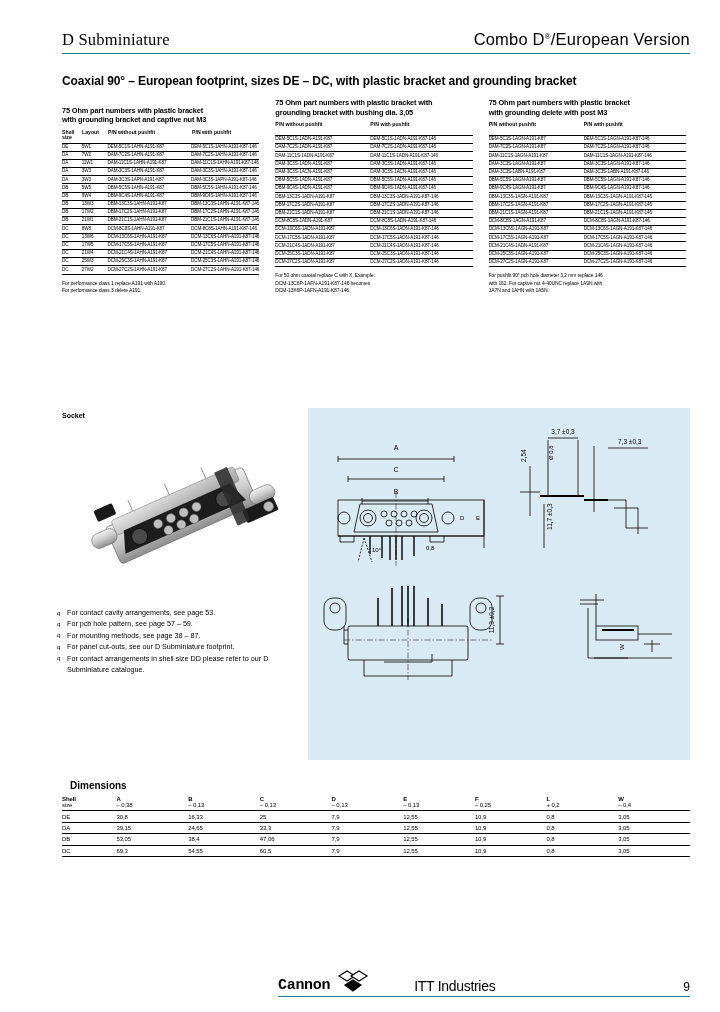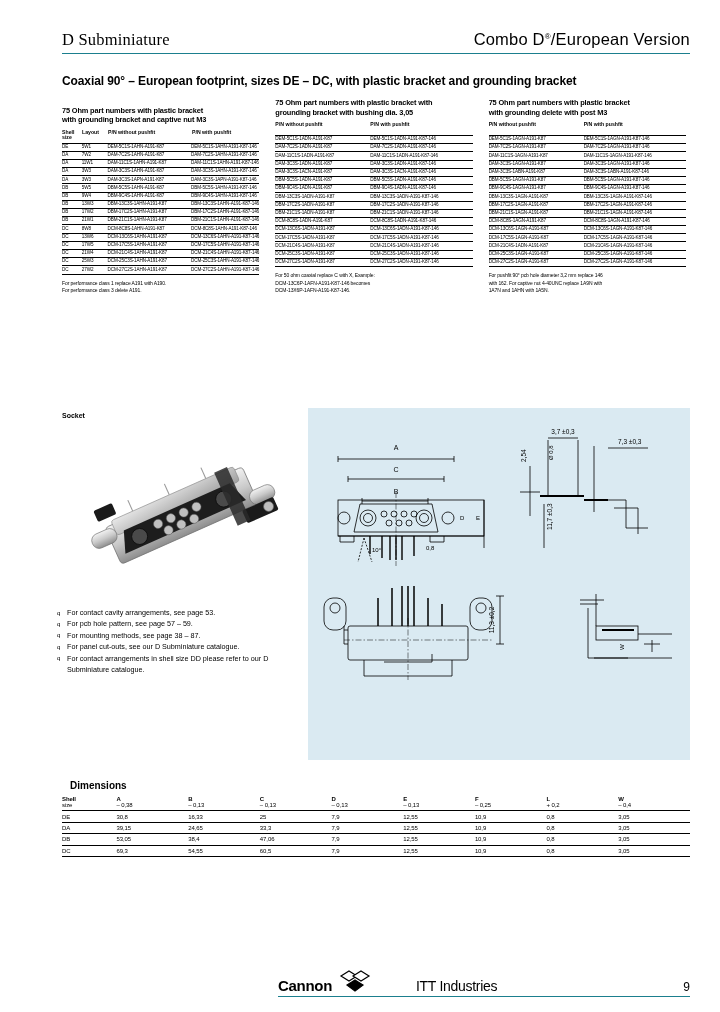--- a/index.html
+++ b/index.html
@@ -82,21 +82,21 @@
   .dim-table thead th { font-weight:bold; vertical-align:top; border-bottom:1px solid #000; }
   .dim-table thead th div.l2 { font-weight:normal; }
   .dim-table tbody td { border-bottom:.6px solid #000; }
   .dim-table tbody tr:last-child td { border-bottom:1px solid #000; }
   .dim-table .cshell { width:54px; }
   .dim-table .cval { width:71px; }
 
   
   .footer { position:absolute; left:278px; top:950px; width:412px; }
   .footer-inner { display:flex; align-items:flex-end; }
-  .fbrand { font-size:15px; font-weight:bold; font-family:Liberation Sans, sans-serif; letter-spacing:-.3px;margin-top:27px;}
+  .fbrand { font-size:15px; font-weight:bold; font-family:Liberation Mono, monospace; letter-spacing:-.3px;margin-top:27px;}
   .fitt { font-size:14px; font-weight:normal; letter-spacing:-.3px; margin-left:6px;padding-left:36px;}
   .flogo { margin:0 2px 0 6px; }
   .fpage { margin-left:auto; font-size:12px; }
   .footer-rule { margin-top:2px; height:1.3px; background:#1b7f8e; }
 </style>
 </head>
 <body>
 
 <div class="page">
 
@@ -454,21 +454,21 @@
       <div class="bullet">
         <span class="bq">q</span>
         <span class="btxt">For pcb hole pattern, see page 57 – 59.</span>
       </div>
       <div class="bullet">
         <span class="bq">q</span>
         <span class="btxt">For mounting methods, see page 38 – 87.</span>
       </div>
       <div class="bullet">
         <span class="bq">q</span>
-        <span class="btxt">For panel cut-outs, see our D Subminiature catalogue.</span>
+        <span class="btxt">For panel cut-outs, see our D Subminiature footprint.</span>
       </div>
       <div class="bullet">
         <span class="bq">q</span>
         <span class="btxt">For contact arrangements in shell size DD please refer to our D Subminiature catalogue.</span>
       </div>
     </div>
 
   <div class="draw-panel">
     <svg class="dr-svg" width="382" height="352" viewBox="0 0 382 352">
       <g stroke="#000" fill="none" stroke-width=".8" font-family="Liberation Sans, sans-serif">

